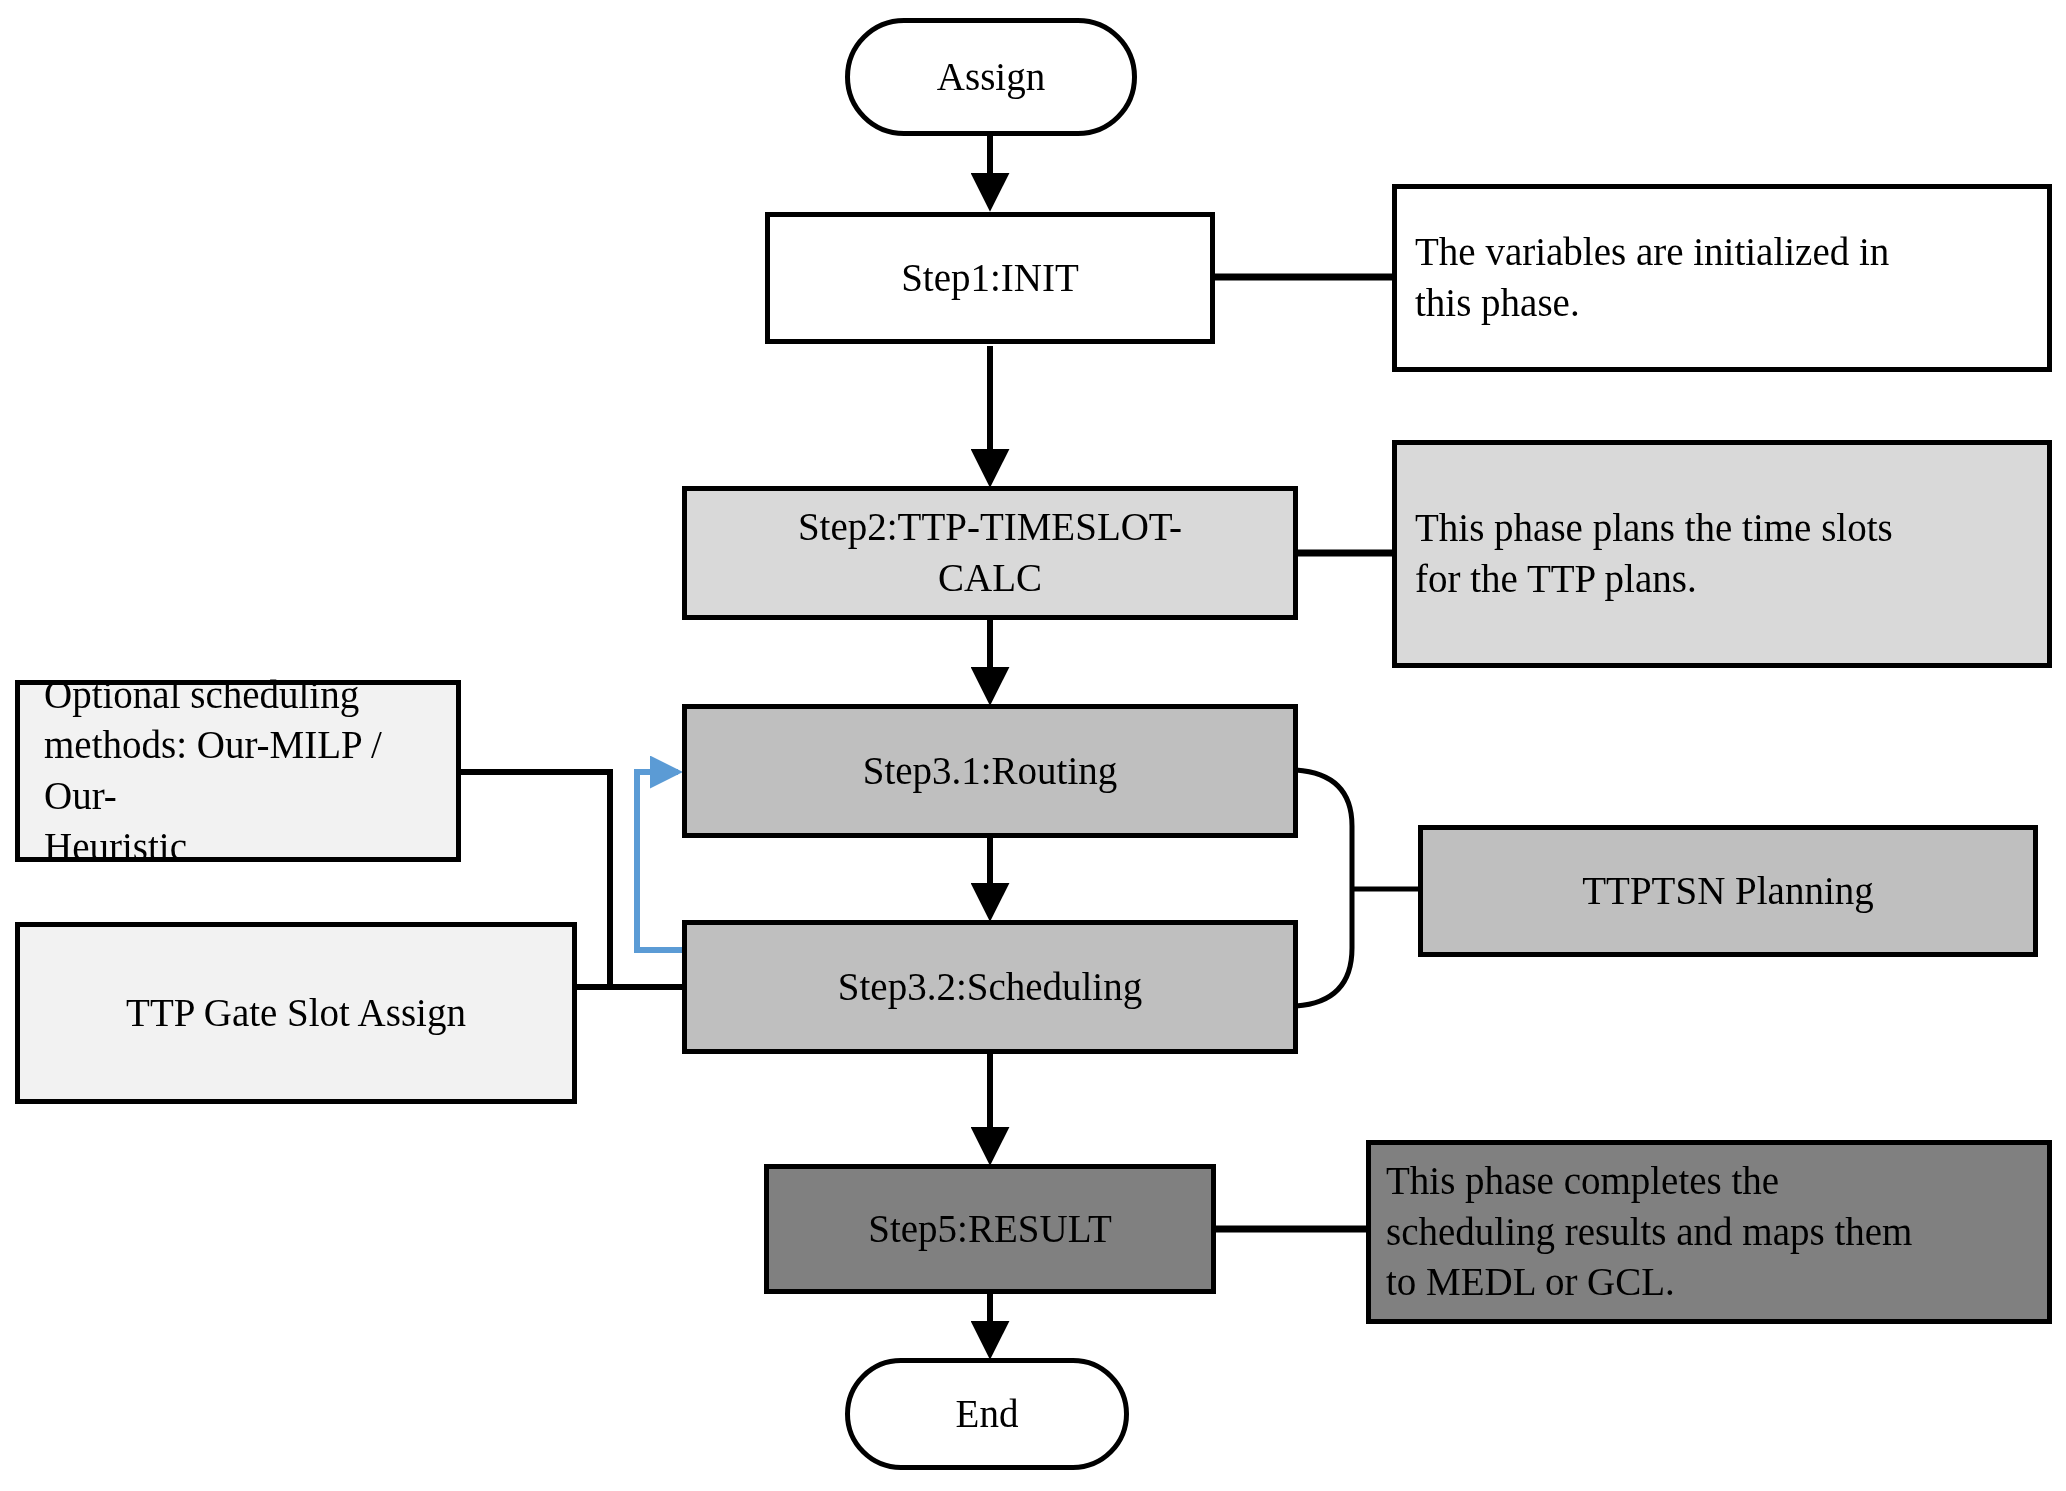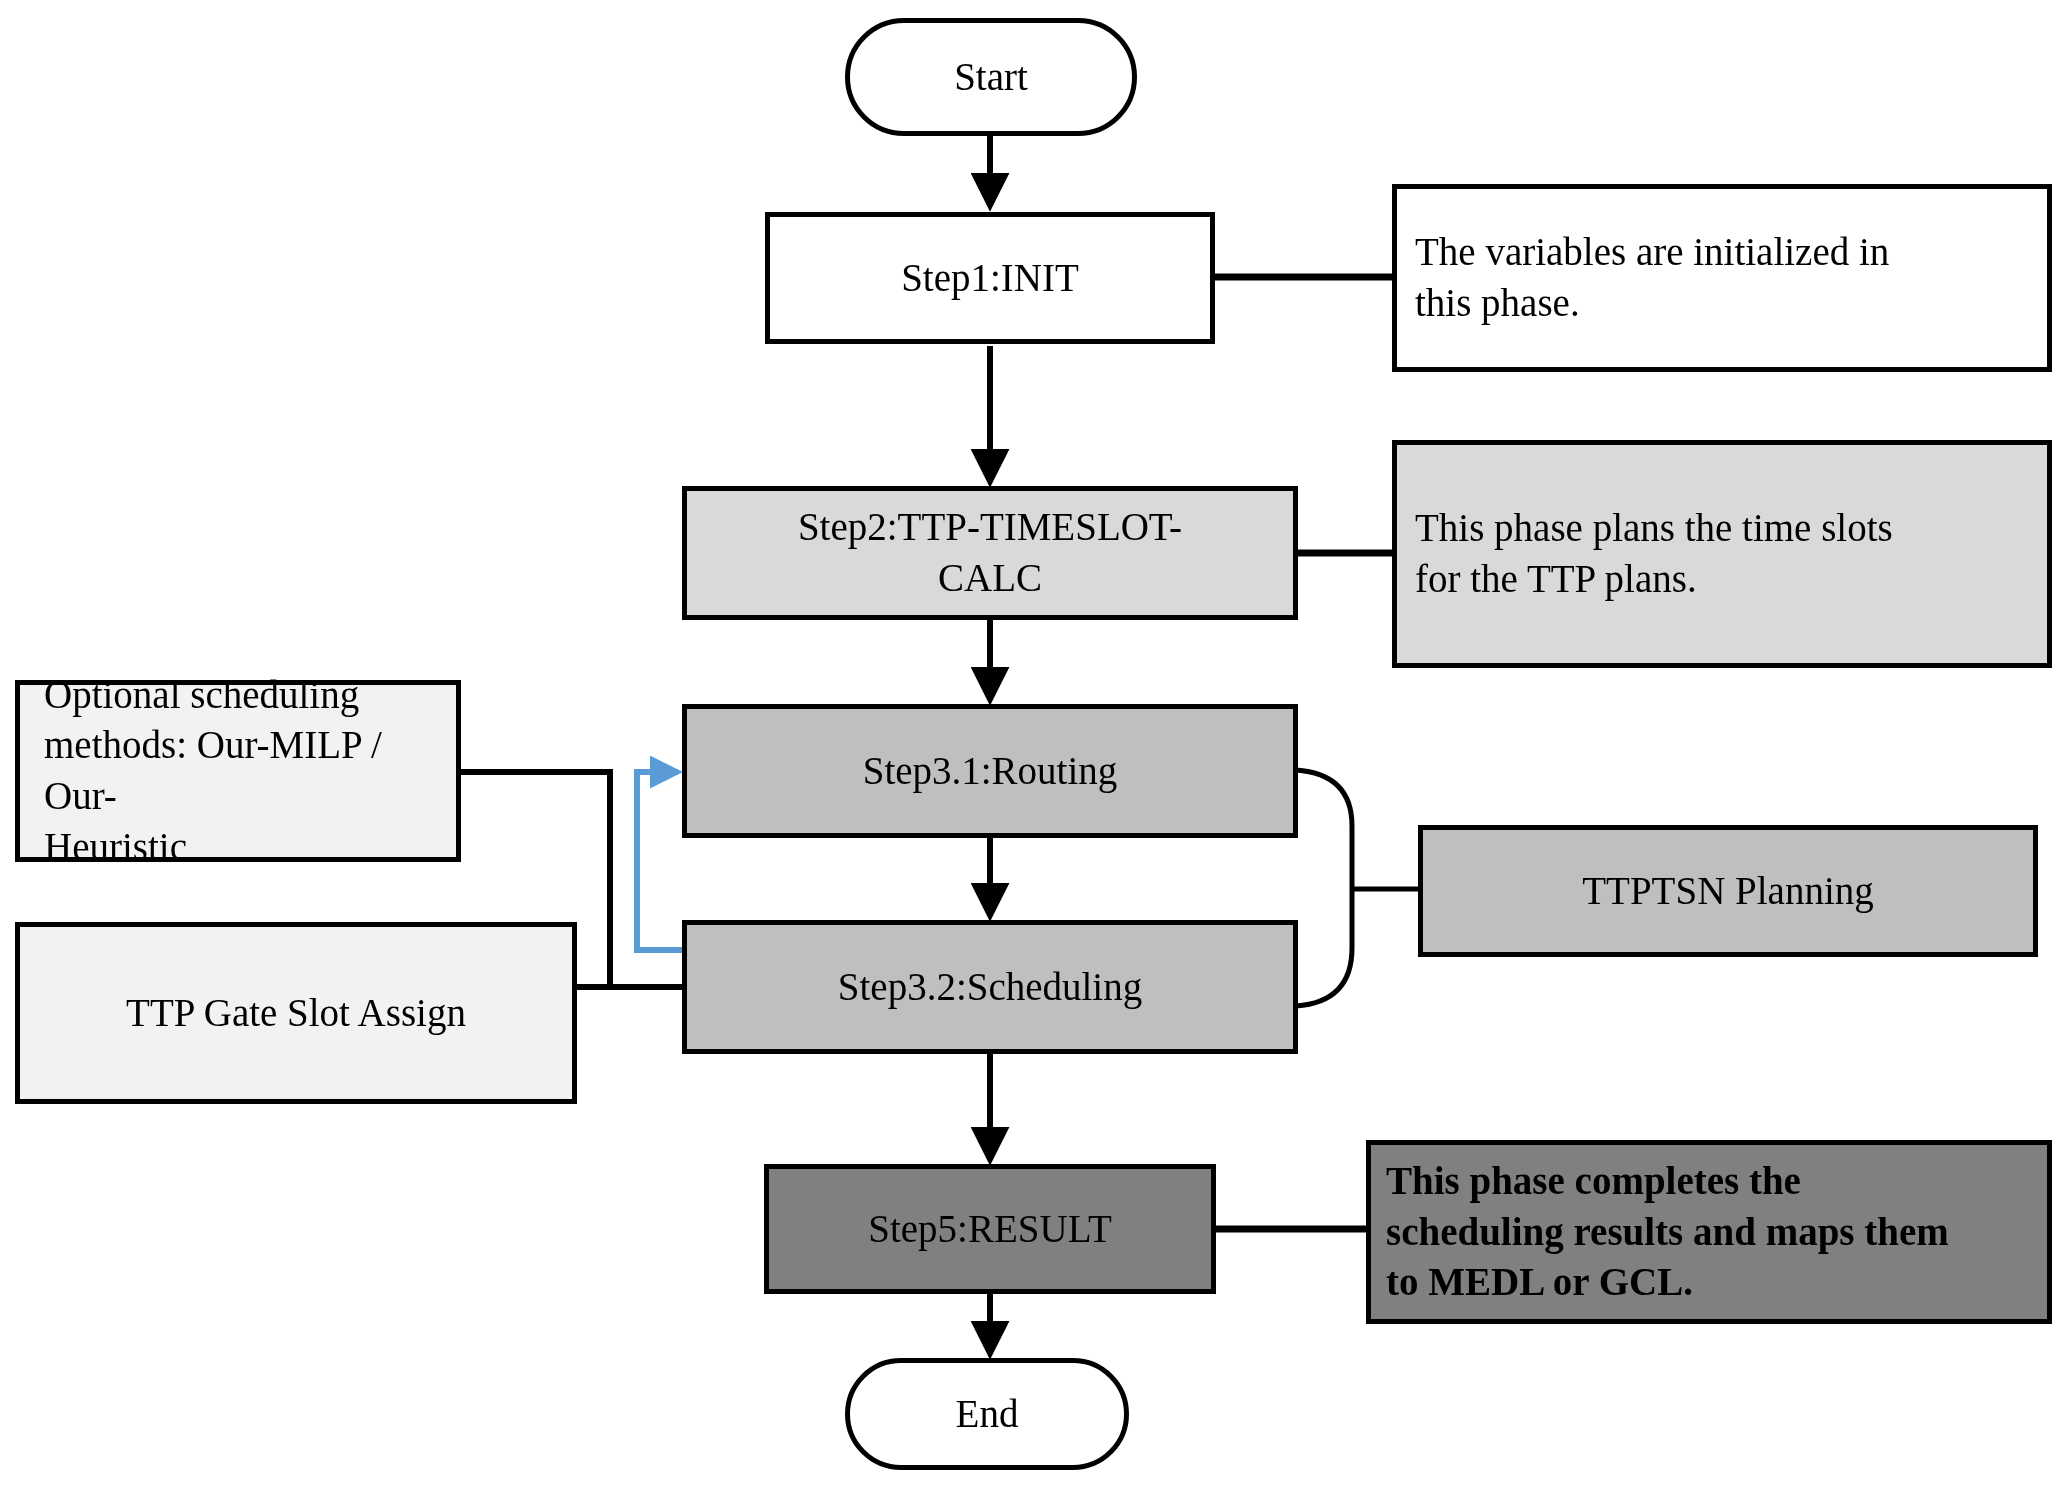--- a/index.html
+++ b/index.html
@@ -54,21 +54,21 @@
   #note1    { left: 1392px; top: 184px;  width: 660px; height: 188px; padding-left: 18px; padding-right: 20px; }
   #step2    { left: 682px;  top: 486px;  width: 616px; height: 134px; }
   #note2    { left: 1392px; top: 440px;  width: 660px; height: 228px; padding-left: 18px; padding-right: 10px; justify-content: center; }
   #optnote  { left: 15px;   top: 680px;  width: 446px; height: 182px; padding-left: 24px; padding-right: 4px; }
   #step31   { left: 682px;  top: 704px;  width: 616px; height: 134px; }
   #ttpgate  { left: 15px;   top: 922px;  width: 562px; height: 182px; }
   #step32   { left: 682px;  top: 920px;  width: 616px; height: 134px; }
   #ttptsn   { left: 1418px; top: 825px;  width: 620px; height: 132px; }
   #step5    { left: 764px;  top: 1164px; width: 452px; height: 130px; }
   #note4    { left: 1366px; top: 1140px; width: 686px; height: 184px; padding-left: 15px; padding-right: 10px; }
-  #note4 .ln { max-width: 620px; font-weight: bold; }
+  #note4 .ln { max-width: 620px; }
   #end      { left: 845px;  top: 1358px; width: 284px; height: 112px; border-radius: 56px; }
 </style>
 </head>
 <body>
 
 <div id="canvas">
 
   <svg id="edges" width="2066" height="1491" viewBox="0 0 2066 1491">
     <defs>
       <marker id="arrowBlack" viewBox="0 0 10 10" refX="8.5" refY="5" markerWidth="6.5" markerHeight="6.5" orient="auto">
@@ -93,21 +93,21 @@
     <polyline points="456,772 610,772 610,987" fill="none" stroke="#000000" stroke-width="6"></polyline>
     <line x1="573" y1="987" x2="685" y2="987" stroke="#000000" stroke-width="6"></line>
 
     <polyline points="685,950 637,950 637,772 678,772" fill="none" stroke="#5b9bd5" stroke-width="6" marker-end="url(#arrowBlue)"></polyline>
 
     <path d="M 1296 770 Q 1352 774 1352 826 L 1352 948 Q 1352 1002 1296 1006" fill="none" stroke="#000000" stroke-width="5"></path>
     <line x1="1352" y1="889" x2="1422" y2="889" stroke="#000000" stroke-width="5"></line>
   </svg>
 
   <div id="start" class="node terminator">
-    <span class="ln">Start</span>
+    <span class="ln">Assign</span>
   </div>
 
   <div id="step1" class="node fill-white">
     <span class="ln">Step1:INIT</span>
   </div>
 
   <div id="note1" class="node fill-white note-left">
     <span class="ln">The variables are initialized in</span>
     <span class="ln">this phase.</span>
   </div>

